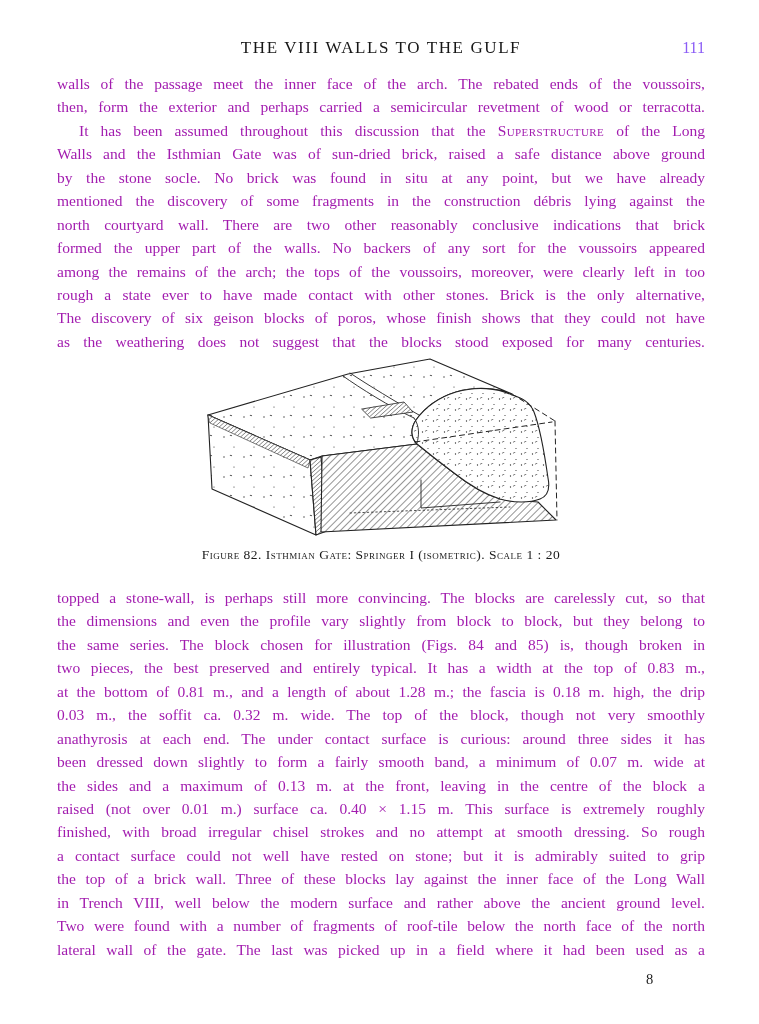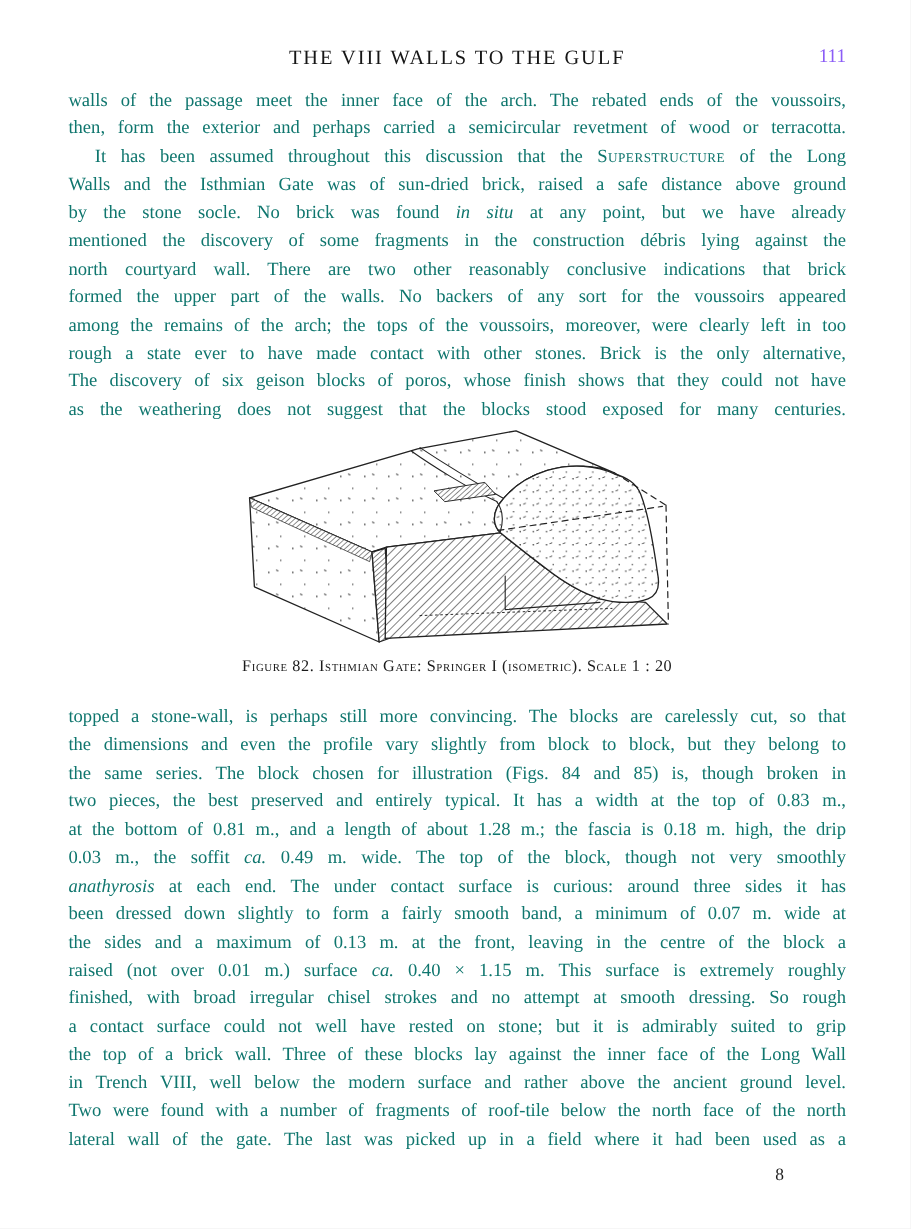--- a/index.html
+++ b/index.html
@@ -13,31 +13,31 @@
     position:absolute; left:57px; top:38px; width:648px;
     text-align:center; font-size:17px; letter-spacing:1.6px;
     color:#161616;
   }
   .page-number {
     position:absolute; left:57px; top:39px; width:648px;
     text-align:right; font-size:16px; color:#8b5cf6;
   }
   .text-block {
     position:absolute; left:57px; width:648px;
-    font-size:15.5px; color:#0f766e;
+    font-size:15.5px; color:#a21caf;
   }
   .block1 { top:72px; }
   .block2 { top:586px; }
   .line {
     height:23.45px; line-height:23.45px;
     text-align:justify; text-align-last:justify;
     overflow:visible; white-space:normal;
   }
   .line.indent { padding-left:22px; }
-  .i  { font-style:italic; }
+  .i  { }
   .sc { font-variant:small-caps; letter-spacing:0.4px; }
   .figure-wrap { position:absolute; left:200px; top:352px; width:375px; height:188px; }
   .figure-caption {
     position:absolute; left:57px; top:547px; width:648px;
     text-align:center; font-size:13.5px; font-variant:small-caps;
     letter-spacing:0.5px; color:#1a1a1a;
   }
   .signature-mark {
     position:absolute; left:646px; top:971px; font-size:14.5px; color:#1d1d1d;
   }
@@ -123,21 +123,21 @@
   </div>
 
   <div class="figure-caption">Figure 82.  Isthmian Gate: Springer I (isometric).  Scale 1 : 20</div>
 
   <div class="text-block block2">
       <div class="line"><span>topped a stone-wall, is perhaps still more convincing.  The blocks are carelessly cut, so that</span></div>
       <div class="line"><span>the dimensions and even the profile vary slightly from block to block, but they belong to</span></div>
       <div class="line"><span>the same series.  The block chosen for illustration (Figs. 84 and 85) is, though broken in</span></div>
       <div class="line"><span>two pieces, the best preserved and entirely typical.  It has a width at the top of 0.83 m.,</span></div>
       <div class="line"><span>at the bottom of 0.81 m., and a length of about 1.28 m.; the fascia is 0.18 m. high, the drip</span></div>
-      <div class="line"><span>0.03 m., the soffit </span><span class="i">ca.</span><span> 0.49 m. wide.  The top of the block, though not very smoothly</span></div>
+      <div class="line"><span>0.03 m., the soffit </span><span class="i">ca.</span><span> 0.32 m. wide.  The top of the block, though not very smoothly</span></div>
       <div class="line"><span class="i">anathyrosis</span><span> at each end.  The under contact surface is curious: around three sides it has</span></div>
       <div class="line"><span>been dressed down slightly to form a fairly smooth band, a minimum of 0.07 m. wide at</span></div>
       <div class="line"><span>the sides and a maximum of 0.13 m. at the front, leaving in the centre of the block a</span></div>
       <div class="line"><span>raised (not over 0.01 m.) surface </span><span class="i">ca.</span><span> 0.40 × 1.15 m.  This surface is extremely roughly</span></div>
       <div class="line"><span>finished, with broad irregular chisel strokes and no attempt at smooth dressing.  So rough</span></div>
       <div class="line"><span>a contact surface could not well have rested on stone; but it is admirably suited to grip</span></div>
       <div class="line"><span>the top of a brick wall.  Three of these blocks lay against the inner face of the Long Wall</span></div>
       <div class="line"><span>in Trench VIII, well below the modern surface and rather above the ancient ground level.</span></div>
       <div class="line"><span>Two were found with a number of fragments of roof-tile below the north face of the north</span></div>
       <div class="line"><span>lateral wall of the gate.  The last was picked up in a field where it had been used as a</span></div>

